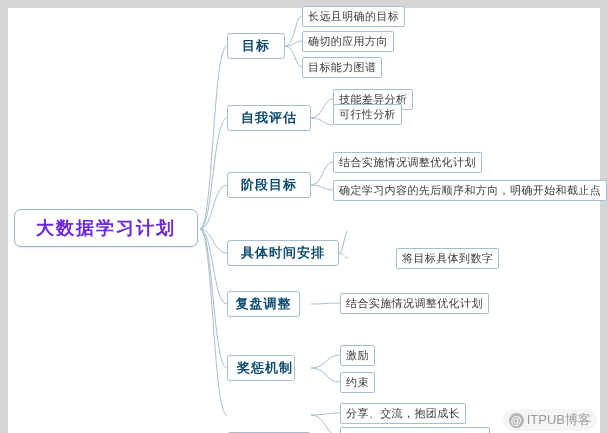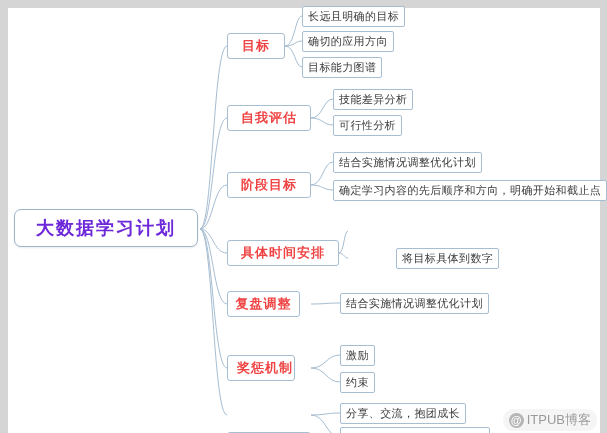--- a/index.html
+++ b/index.html
@@ -9,21 +9,21 @@
   svg.links{position:absolute;left:0;top:0;pointer-events:none;}
   .node{position:absolute;background:#ffffff;border:1px solid #a6bdd2;box-sizing:border-box;white-space:nowrap;}
   .root{
     width:184px;height:38px;border-radius:7px;border-color:#9db3c8;
     display:flex;align-items:center;justify-content:center;
     font-size:18px;font-weight:bold;color:#6d28d9;letter-spacing:2px;
     box-shadow:0 1px 2px rgba(0,0,0,0.08);
   }
   .n2{
     height:26px;line-height:24px;border-radius:3px;text-align:center;
-    font-size:13px;font-weight:bold;color:#ef4444;letter-spacing:1px;
+    font-size:13px;font-weight:bold;color:#0c4a6e;letter-spacing:1px;
   }
   .n3{
     padding:2px 5px;border-radius:2px;font-size:11px;line-height:15px;
     color:#3a3a3a;letter-spacing:0.4px;
   }
   .watermark{
     position:absolute;right:10px;bottom:2px;display:flex;align-items:center;gap:3px;
     color:#9a9a9a;font-size:13px;padding:2px 6px;border-radius:10px;background:rgba(0,0,0,0.04);
   }
   .wm-icon{
@@ -79,21 +79,21 @@
   <div class="node n2" style="left:227px;top:240px;width:112px;">具体时间安排</div>
   <div class="node n2" style="left:227px;top:291px;width:73px;">复盘调整</div>
   <div class="node n2" style="left:227px;top:355px;width:68px;padding-left:8px;">奖惩机制</div>
   <div class="node n2" style="left:227px;top:402px;width:84px;margin-top:30px;">激励督促</div>
 
   <div class="node n3" style="left:302px;top:6px;">长远且明确的目标</div>
   <div class="node n3" style="left:302px;top:31px;">确切的应用方向</div>
   <div class="node n3" style="left:302px;top:57px;">目标能力图谱</div>
 
   <div class="node n3" style="left:333px;top:89px;">技能差异分析</div>
-  <div class="node n3" style="left:333px;top:115px;">可行性分析</div>
+  <div class="node n3" style="left:333px;top:104px;">可行性分析</div>
 
   <div class="node n3" style="left:333px;top:152px;">结合实施情况调整优化计划</div>
   <div class="node n3" style="left:333px;top:180px;">确定学习内容的先后顺序和方向，明确开始和截止点</div>
 
   <div class="node n3" style="left:348px;top:248px;margin-left:48px;">将目标具体到数字</div>
 
   <div class="node n3" style="left:340px;top:293px;">结合实施情况调整优化计划</div>
 
   <div class="node n3" style="left:340px;top:345px;">激励</div>
   <div class="node n3" style="left:340px;top:372px;">约束</div>

